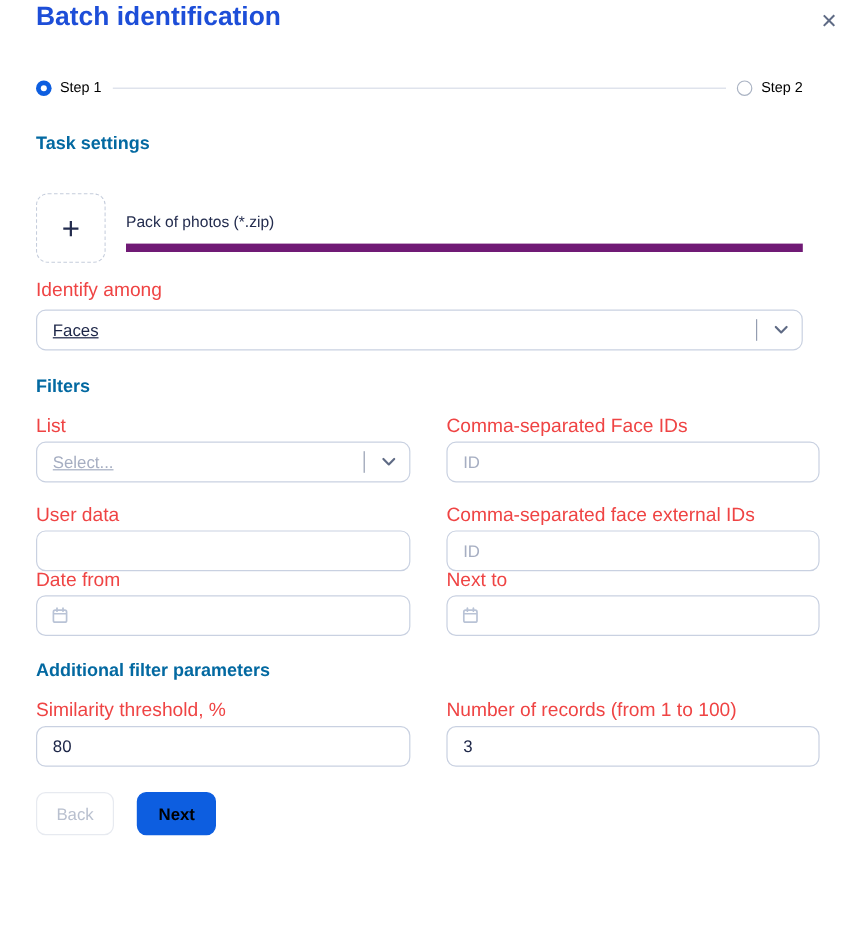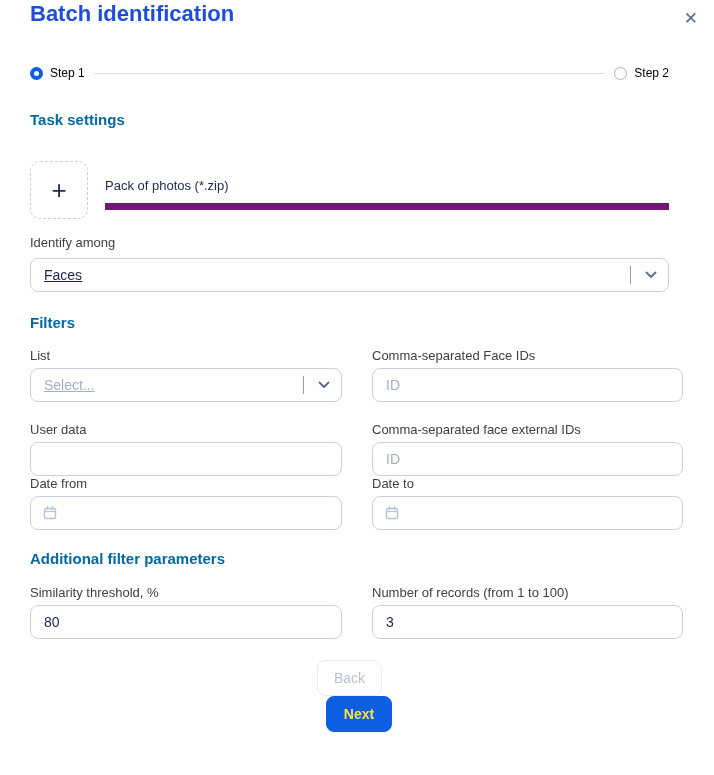--- a/index.html
+++ b/index.html
@@ -69,21 +69,21 @@
     flex: 1 1 auto; margin-left: 17px;
     padding: 15px 0 9px 0;
     border-bottom: 7px solid #701a75;
     cursor: pointer;
   }
   .upload-label-wrap span {
     font-size: 13px; line-height: 15px; color: #232c4e;
   }
 
   .field-label {
-    display: block; font-size: 13px; line-height: 16px; color: #404040;
+    display: block; font-size: 16px; line-height: 16px; color: #ef4444;
   }
   .mt16 { margin-top: 16px; }
   .mt20 { margin-top: 20px; }
   .mt18 { }
   .mt17 { margin-top: 17px; }
 
   .control { margin-top: 7px; }
   .grid .control { margin-top: 4px; }
 
   .input, .selectbox {
@@ -108,34 +108,34 @@
   .chev { position: absolute; right: 11px; top: 50%; transform: translateY(-50%); }
 
   .grid {
     display: grid; grid-template-columns: 312px 311px; column-gap: 30px;
   }
 
   .datebox {
     display: flex; align-items: center; cursor: text; padding: 0 11px;
   }
 
-  .actions { margin-top: 21px; display: flex; align-items: center; flex-direction: column; }
+  .actions { margin-top: 21px; display: flex; align-items: center; }
   .btn {
     height: 36px; border-radius: 8px; font-size: 14px;
     font-family: "Liberation Sans", sans-serif;
     display: inline-flex; align-items: center; justify-content: center;
     cursor: pointer;
   }
   .btn-back {
     min-width: 65px; padding: 0 16px;
     background: #ffffff; border: 1px solid #e7eaf0; color: #b9c0cf;
   }
   .btn-next {
     min-width: 64px; padding: 0 17px; margin-left: 19px;
-    background: #0d5ee0; border: 1px solid #0d5ee0; color: #fde047;
+    background: #0d5ee0; border: 1px solid #0d5ee0; color: #000000;
     font-weight: 700;
   }
 </style>
 </head>
 <body>
 
 <div class="modal">
 
   <button class="close-btn">✕</button>
 
@@ -207,21 +207,21 @@
       <div class="input control datebox">
         <svg width="16" height="16" viewBox="0 0 16 16">
             <rect x="2.5" y="3.5" width="11" height="10" rx="1.5" fill="none" stroke="#b9c3d6" stroke-width="1.4"></rect>
             <line x1="2.5" y1="6.5" x2="13.5" y2="6.5" stroke="#b9c3d6" stroke-width="1.2"></line>
             <line x1="5.5" y1="1.8" x2="5.5" y2="4.4" stroke="#b9c3d6" stroke-width="1.4" stroke-linecap="round"></line>
             <line x1="10.5" y1="1.8" x2="10.5" y2="4.4" stroke="#b9c3d6" stroke-width="1.4" stroke-linecap="round"></line>
           </svg>
       </div>
     </div>
     <div>
-      <label class="field-label">Date to</label>
+      <label class="field-label">Next to</label>
       <div class="input control datebox">
         <svg width="16" height="16" viewBox="0 0 16 16">
             <rect x="2.5" y="3.5" width="11" height="10" rx="1.5" fill="none" stroke="#b9c3d6" stroke-width="1.4"></rect>
             <line x1="2.5" y1="6.5" x2="13.5" y2="6.5" stroke="#b9c3d6" stroke-width="1.2"></line>
             <line x1="5.5" y1="1.8" x2="5.5" y2="4.4" stroke="#b9c3d6" stroke-width="1.4" stroke-linecap="round"></line>
             <line x1="10.5" y1="1.8" x2="10.5" y2="4.4" stroke="#b9c3d6" stroke-width="1.4" stroke-linecap="round"></line>
           </svg>
       </div>
     </div>
   </div>

